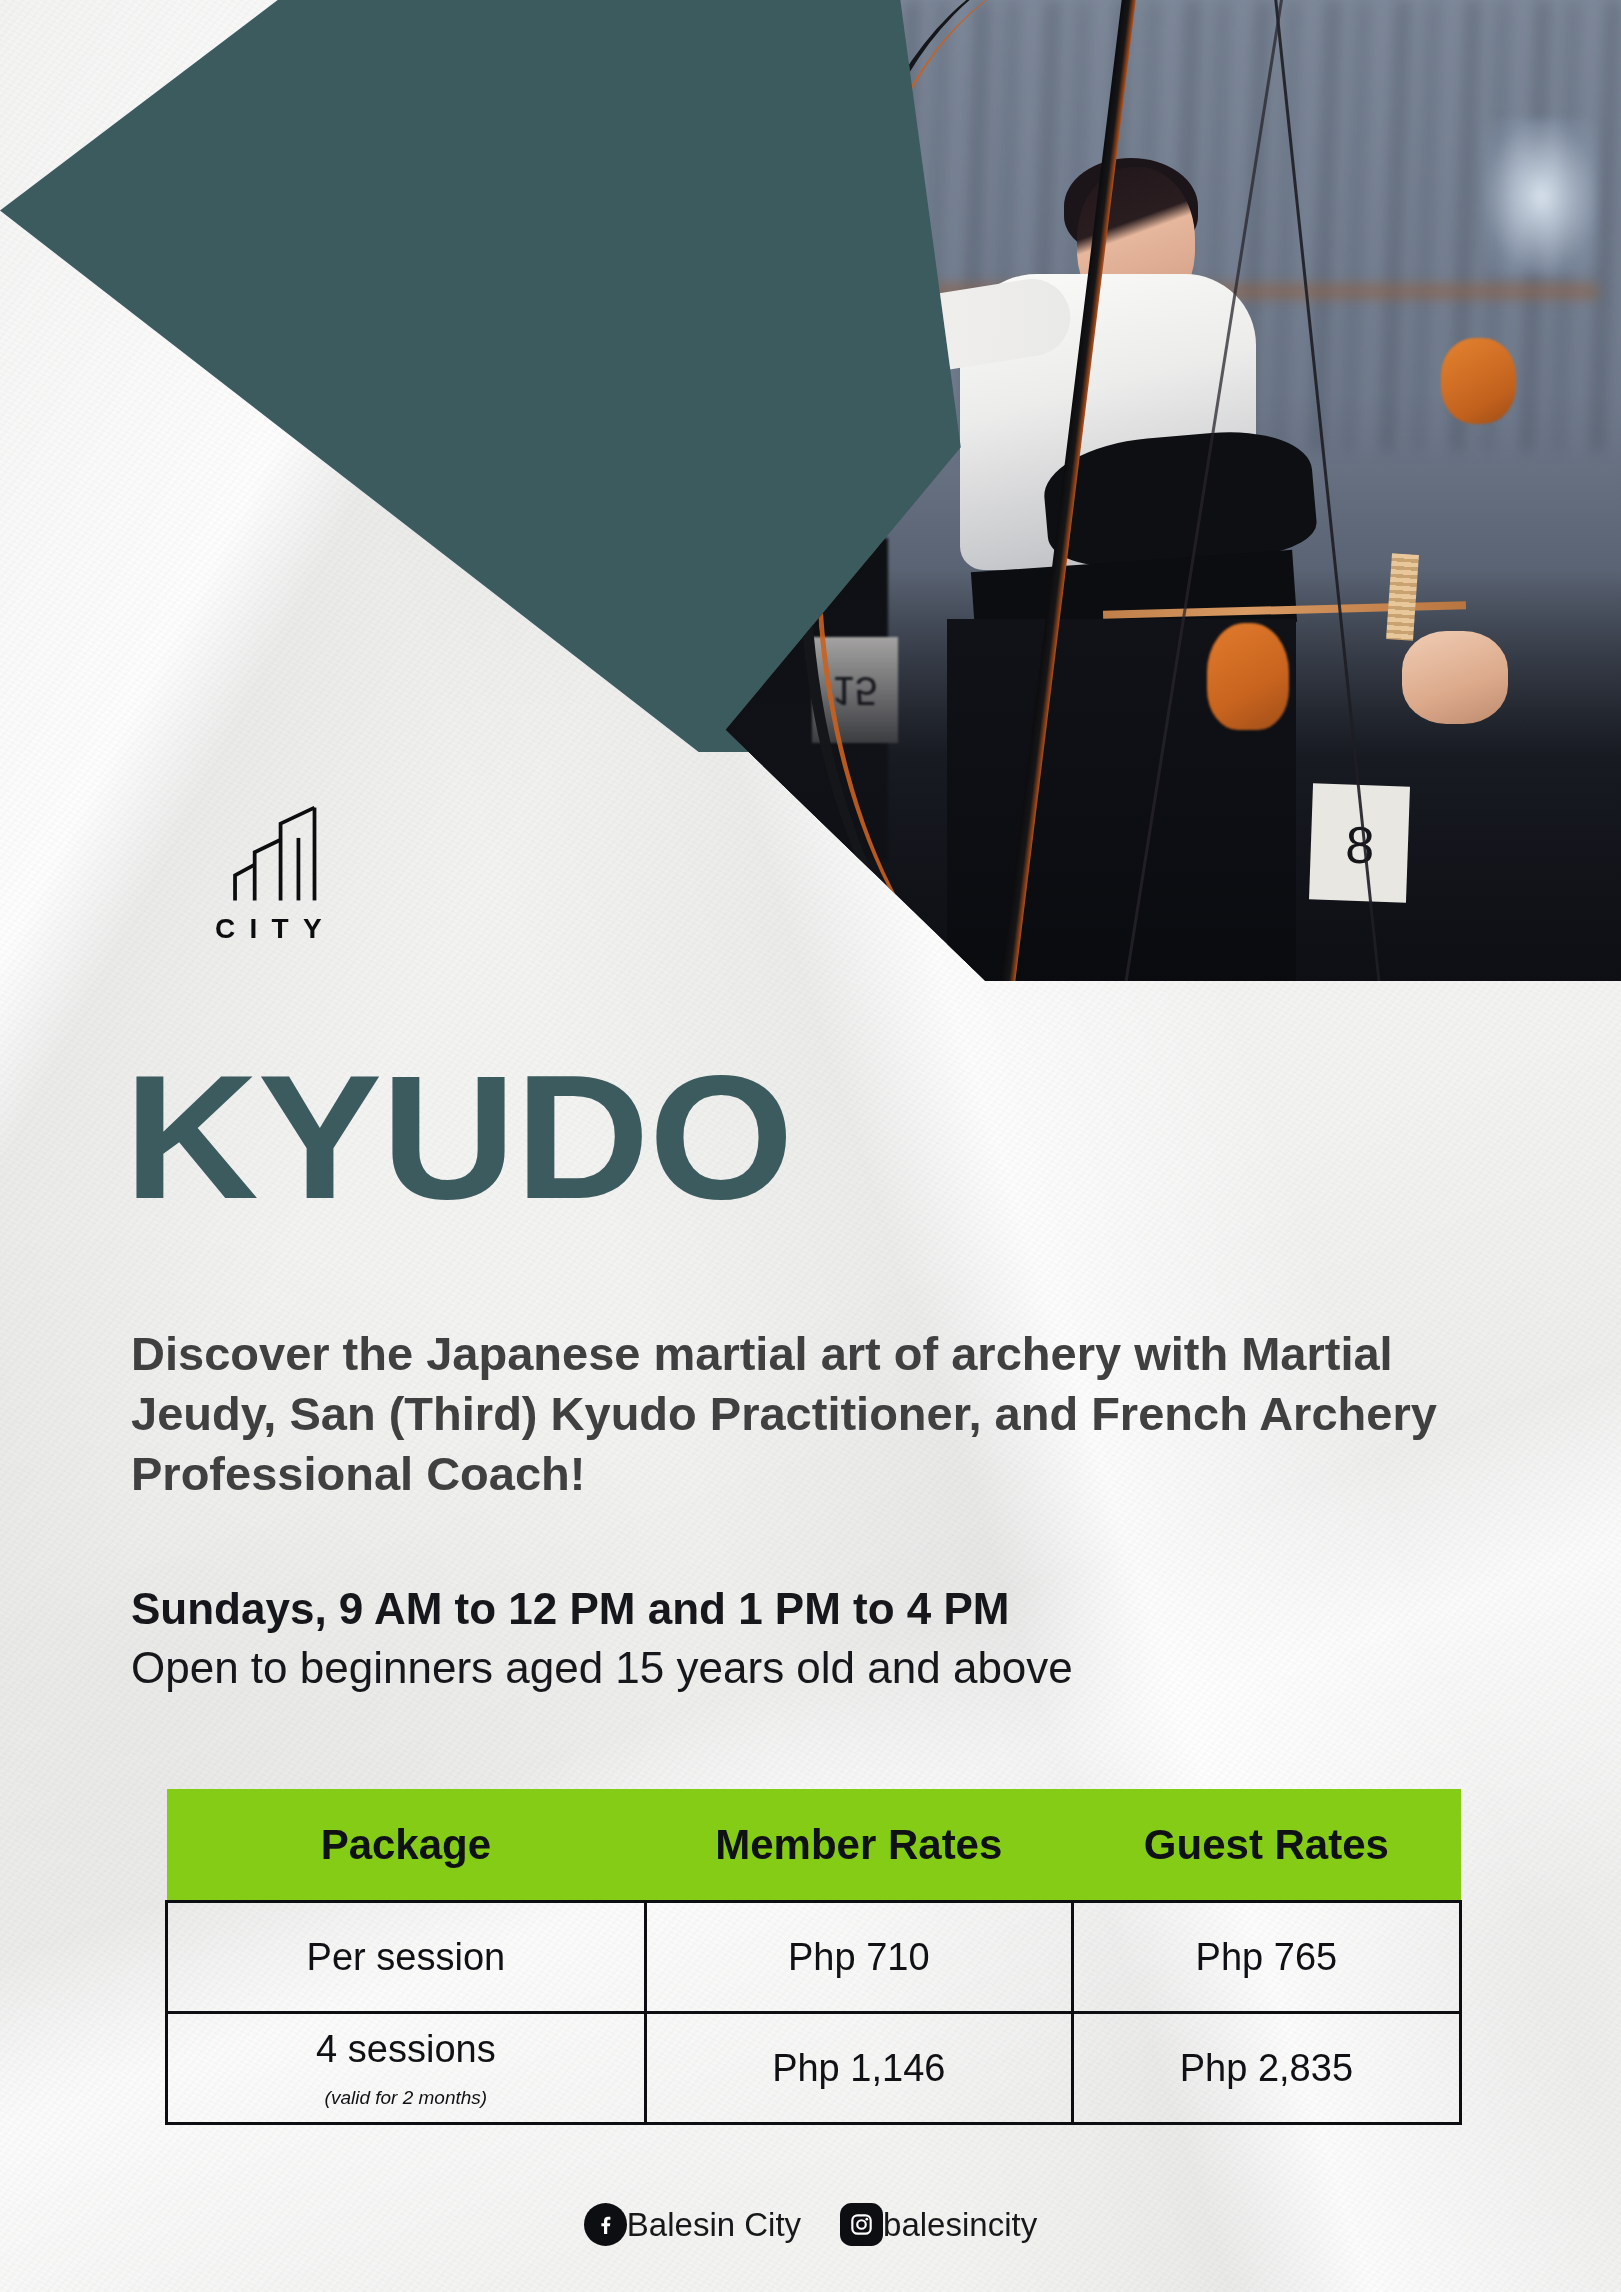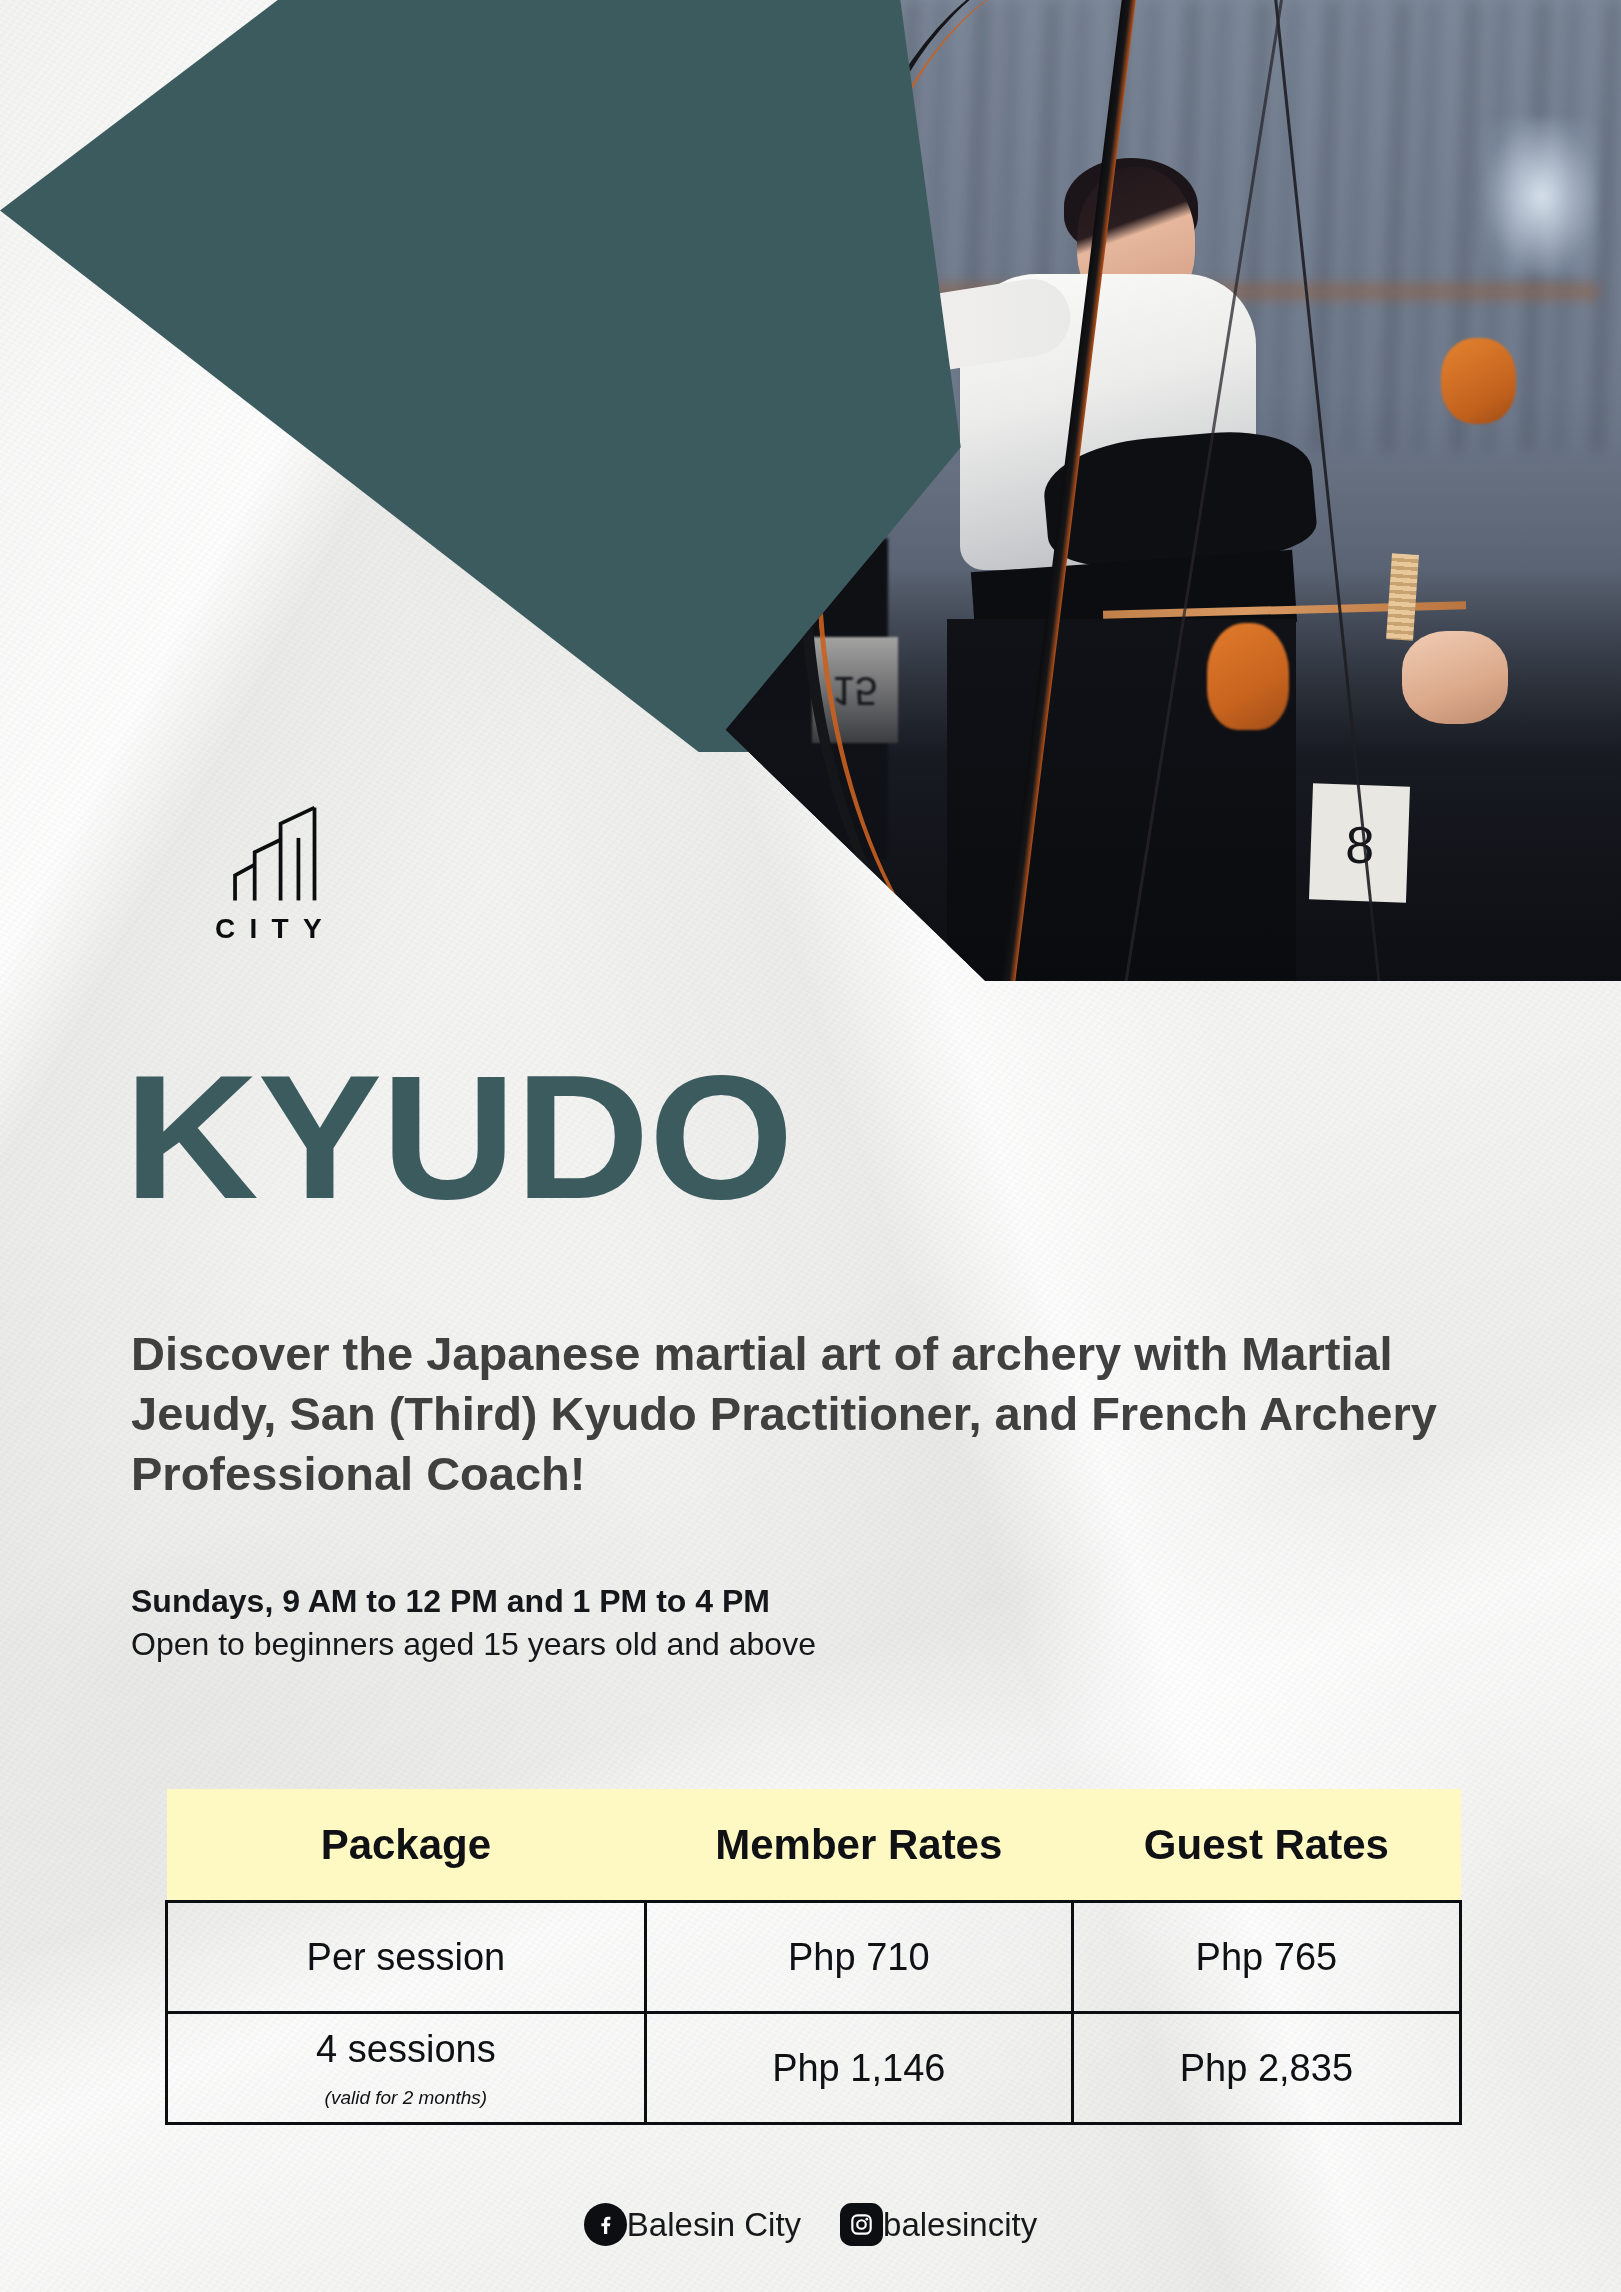--- a/index.html
+++ b/index.html
@@ -462,39 +462,39 @@
     font-size: 47px;
     line-height: 1.28;
     font-weight: 700;
     color: #404040;
   }
   .schedule {
     position: absolute;
     left: 131px;
     top: 1580px;
     width: 1361px;
-    font-size: 32px;
+    font-size: 44px;
     line-height: 1.33;
     color: #16171a;
   }
   .schedule .line-bold {
     font-weight: 700;
   }
 
   
   .rates {
     position: absolute;
     left: 165px;
     top: 1789px;
     width: 1297px;
     border-collapse: collapse;
     table-layout: fixed;
   }
   .rates th {
-    background: #fef9c3;
+    background: #84cc16;
     border: none;
     font-size: 42px;
     font-weight: 700;
     color: #101114;
     height: 109px;
     text-align: center;
     vertical-align: middle;
   }
   .rates td {
     border: 3.6px solid #0d0e11;

